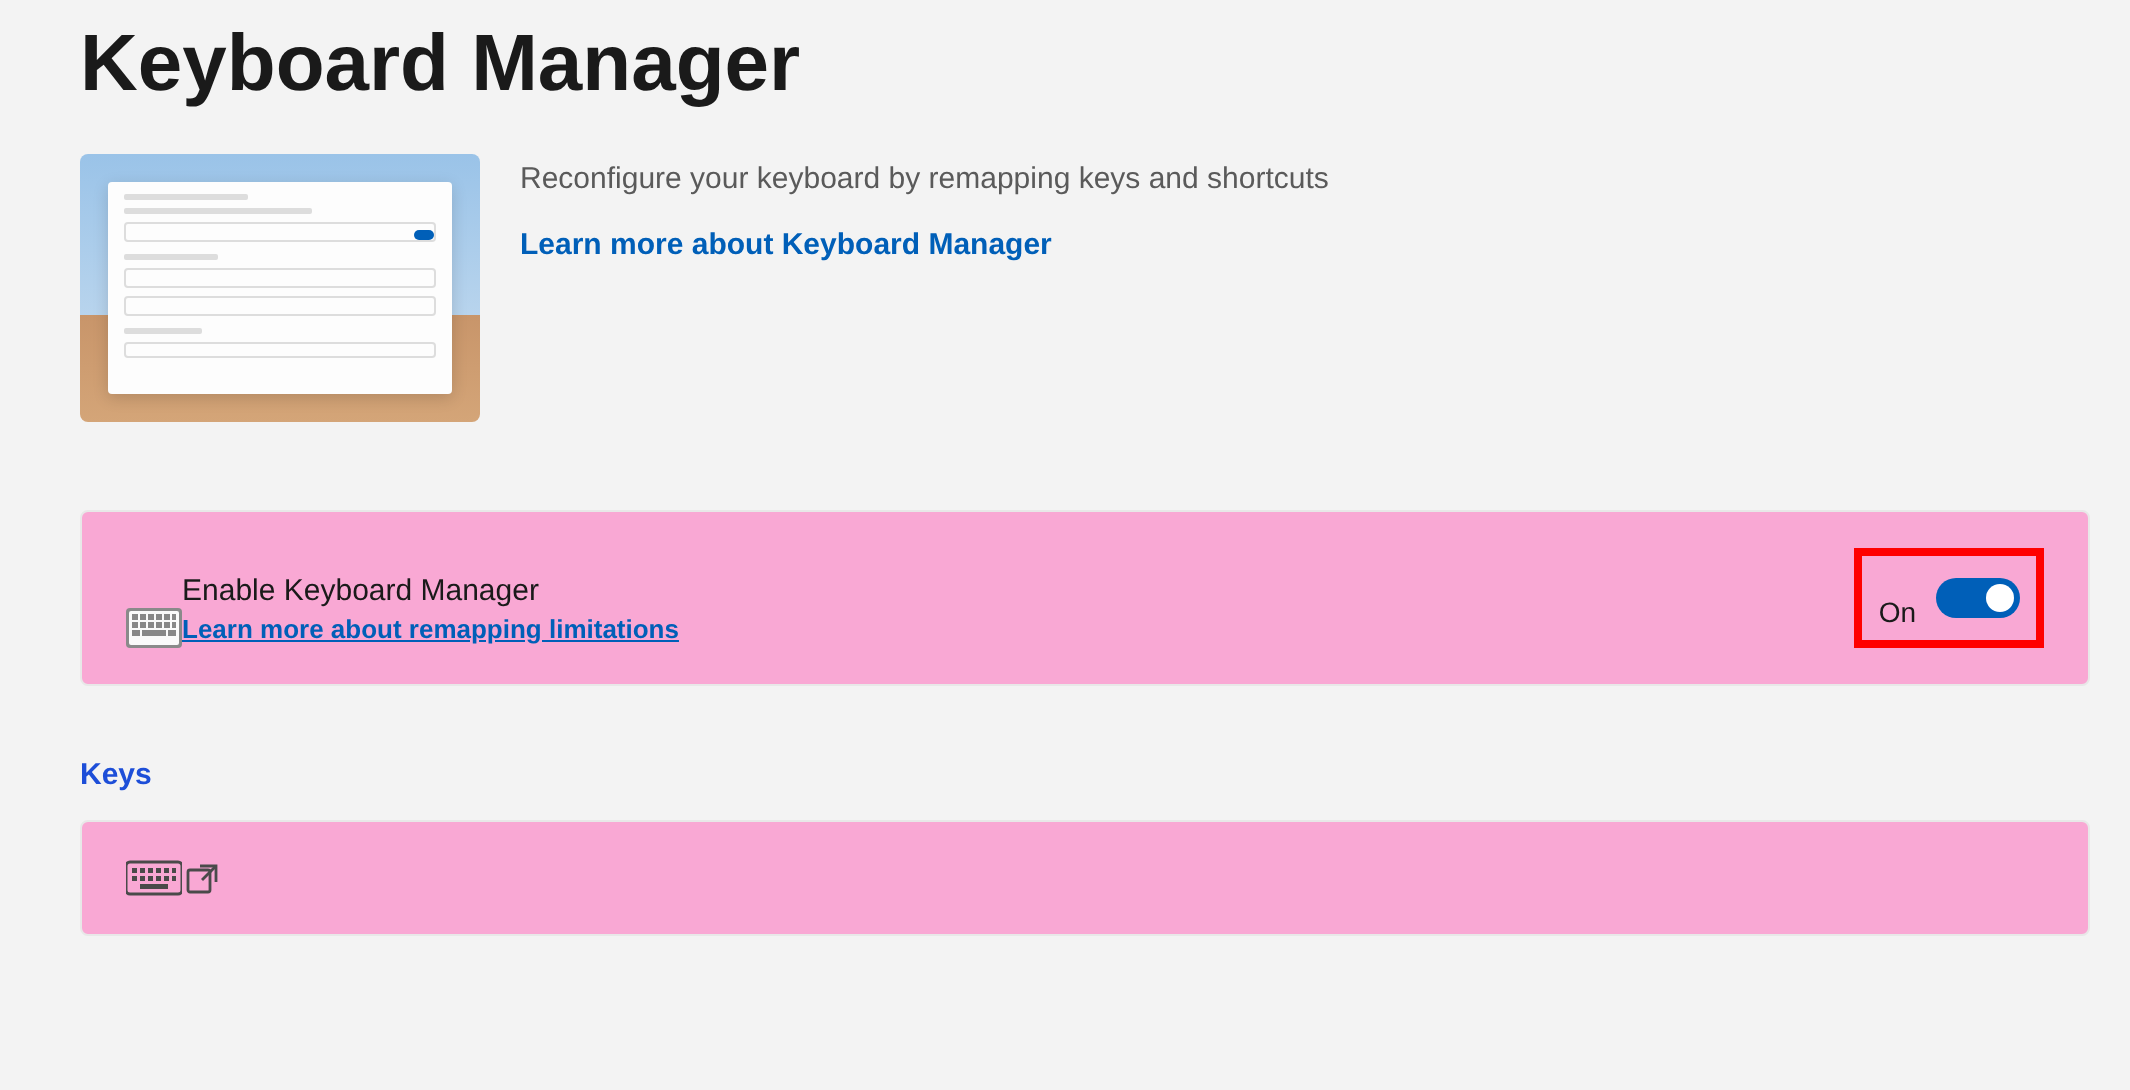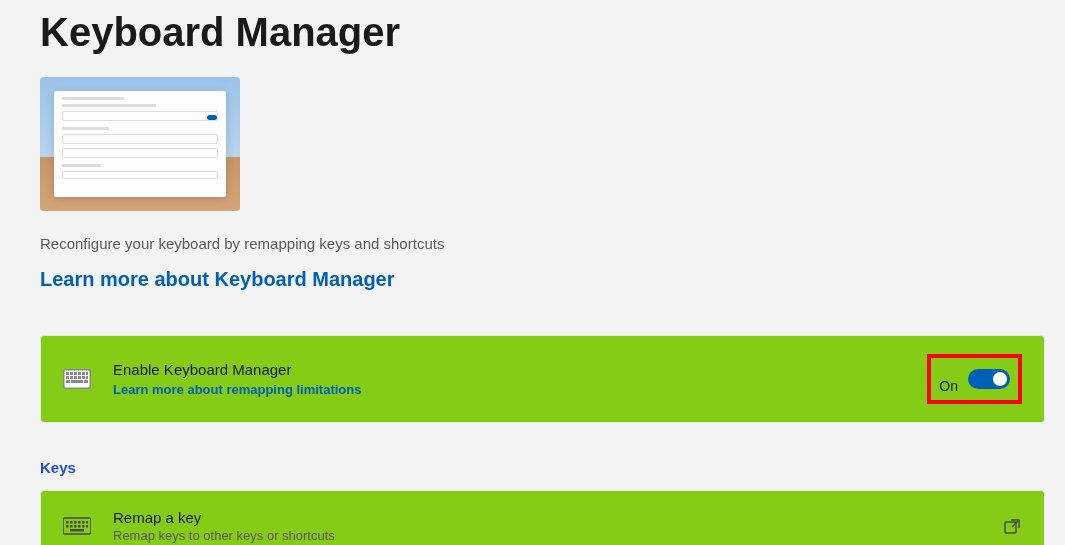--- a/index.html
+++ b/index.html
@@ -21,21 +21,20 @@
       font-size: 40px;
       font-weight: 600;
       color: #1a1a1a;
       margin-bottom: 22px;
     }
     .hero {
       display: flex;
       gap: 20px;
       margin-bottom: 44px;
       align-items: flex-start;
-      flex-direction: column;
     }
     .hero-image {
       width: 200px;
       height: 134px;
       border-radius: 4px;
       background: linear-gradient(to bottom, #9ac3e8 0%, #b8d4ed 60%, #c8956a 60%, #d4a578 100%);
       position: relative;
       overflow: hidden;
       flex-shrink: 0;
     }
@@ -75,32 +74,31 @@
       padding-top: 4px;
     }
     .hero-desc {
       font-size: 15px;
       color: #5a5a5a;
       margin-bottom: 16px;
     }
     .link {
       color: #005fb8;
       font-weight: 600;
-      font-size: 20px;
+      font-size: 15px;
       cursor: pointer;
       text-decoration: none;
     }
     .card {
-      background: #84cc16;
+      background: #f9a8d4;
       border: 1px solid #e8e8e8;
       border-radius: 4px;
       padding: 18px 22px;
       display: flex;
-      align-items: center;
-      gap: 22px;
+      align-items: flex-end;
     }
     .card-icon {
       width: 28px;
       height: 20px;
       flex-shrink: 0;
     }
     .kbd-icon {
       fill: #6a6a6a;
     }
     .card-body {
@@ -113,20 +111,21 @@
     }
     .card-sub {
       font-size: 13px;
       color: #5a5a5a;
     }
     .card-sub-link {
       font-size: 13px;
       color: #005fb8;
       font-weight: 600;
       cursor: pointer;
+      text-decoration: underline;
     }
     .toggle-label {
       font-size: 14px;
       color: #1a1a1a;
       margin-top: 14px;
     }
     .toggle {
       width: 42px;
       height: 20px;
       background: #005fb8;
@@ -244,24 +243,20 @@
         <rect x="23" y="5" width="2" height="2.5" fill="#4a4a4a"></rect>
         <rect x="3" y="9" width="2.5" height="2.5" fill="#4a4a4a"></rect>
         <rect x="7" y="9" width="2.5" height="2.5" fill="#4a4a4a"></rect>
         <rect x="11" y="9" width="2.5" height="2.5" fill="#4a4a4a"></rect>
         <rect x="15" y="9" width="2.5" height="2.5" fill="#4a4a4a"></rect>
         <rect x="19" y="9" width="2.5" height="2.5" fill="#4a4a4a"></rect>
         <rect x="23" y="9" width="2" height="2.5" fill="#4a4a4a"></rect>
         <rect x="7" y="13" width="14" height="2.5" fill="#4a4a4a"></rect>
       </svg>
     </div>
-    <div class="card-body">
-      <div class="card-title">Remap a key</div>
-      <div class="card-sub">Remap keys to other keys or shortcuts</div>
-    </div>
     <div class="open-icon">
       <svg viewBox="0 0 20 20" class="open-svg">
         <rect x="3" y="6" width="11" height="11" rx="1"></rect>
         <path d="M 9 4 L 17 4 L 17 12"></path>
         <path d="M 17 4 L 10 11"></path>
       </svg>
     </div>
   </div>
 </div>
 

